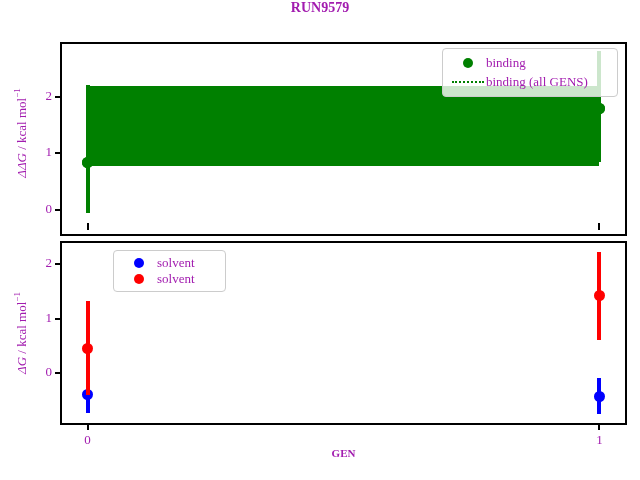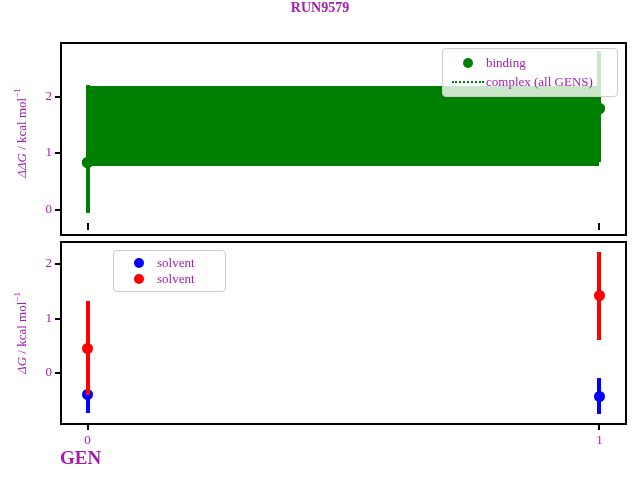--- a/index.html
+++ b/index.html
@@ -20,22 +20,22 @@
 
   .ylabel-anchor { position:absolute; width:0; height:0; }
   .ylabel-anchor > .ylabel {
     position:absolute; transform:translate(-50%,-50%) rotate(-90deg);
     white-space:nowrap; font-size:13px;
   }
   .ylabel .delta { font-style:italic; }
   .ylabel sup { font-size:9px; }
 
   .xlabel {
-    position:absolute; left:60px; top:447px; width:567px; 
-    font-size:19px; font-weight:600;
+    position:absolute; left:60px; top:447px; width:567px; text-align:center;
+    font-size:11px; font-weight:600;
   }
 
   .legend {
     position:absolute; z-index:5;
     background:rgba(255,255,255,0.8); border:1px solid #cccccc; border-radius:4px;
     padding:4px 7px; display:flex; flex-direction:column; justify-content:space-around;
   }
   #legend-top    { right:7px; top:4px;  width:160px; height:39px; }
   #legend-bottom { left:5px;  top:7px;  width:97px;  height:32px;margin-left:46px; }
   .legend-row { display:flex; align-items:center; height:19px; }
@@ -68,21 +68,21 @@
       <div class="legend-row">
         <span class="legend-swatch">
           <span class="ldot" style="background:#008000;"></span>
         </span>
         <span class="legend-label">binding</span>
       </div>
       <div class="legend-row">
         <span class="legend-swatch">
           <span class="lline-dotted"></span>
         </span>
-        <span class="legend-label">complex (all GENS)</span>
+        <span class="legend-label">binding (all GENS)</span>
       </div>
     </div>
   <div class="mark" style="left: 23.5909px; top: 40.7848px; width: 4px; height: 128.585px; background: rgb(0, 128, 0);"></div>
       <div class="mark" style="left: 20.0909px; top: 113.456px; width: 11px; height: 11px; border-radius: 50%; background: rgb(0, 128, 0);"></div>
       <div class="mark" style="left: 535.409px; top: 7.36392px; width: 4px; height: 110.459px; background: rgb(0, 128, 0);"></div>
       <div class="mark" style="left: 531.909px; top: 58.5095px; width: 11px; height: 11px; border-radius: 50%; background: rgb(0, 128, 0);"></div>
       <div class="mark" style="left: 25.5909px; top: 41.9177px; width: 511.818px; height: 79.8703px; background: rgb(0, 128, 0);"></div>
       <div class="mark" style="left: 20.0909px; top: 113.456px; width: 11px; height: 11px; border-radius: 50%; background: rgb(0, 128, 0);"></div>
       <div class="mark" style="left: 531.909px; top: 58.5095px; width: 11px; height: 11px; border-radius: 50%; background: rgb(0, 128, 0);"></div>
       <div class="mark" style="left: -7px; top: 164.972px; width: 5px; height: 2px; background: rgb(0, 0, 0);"></div>

